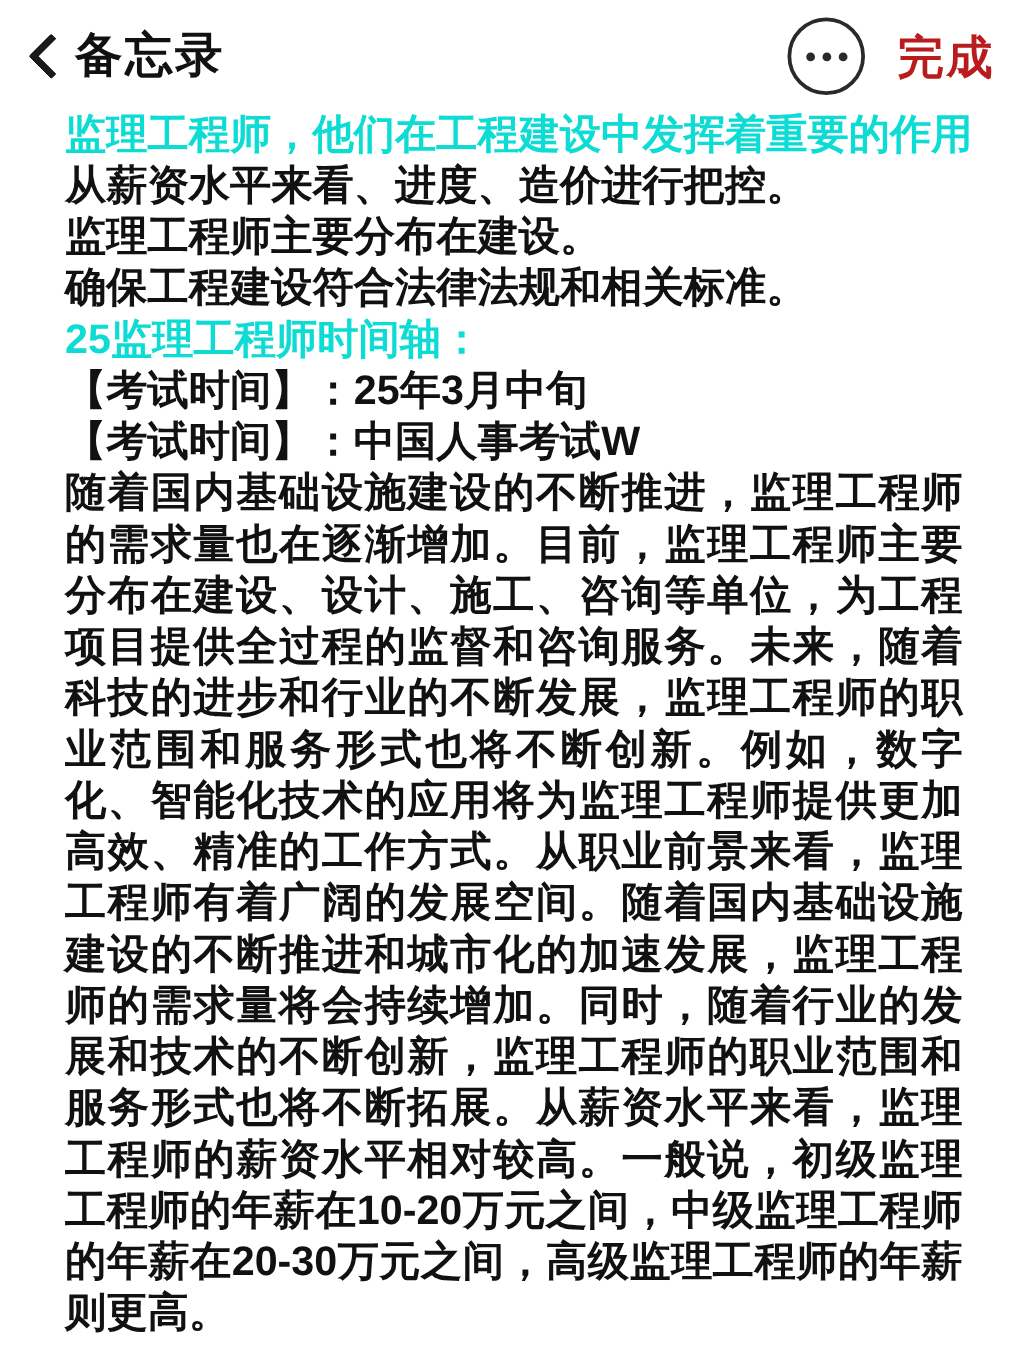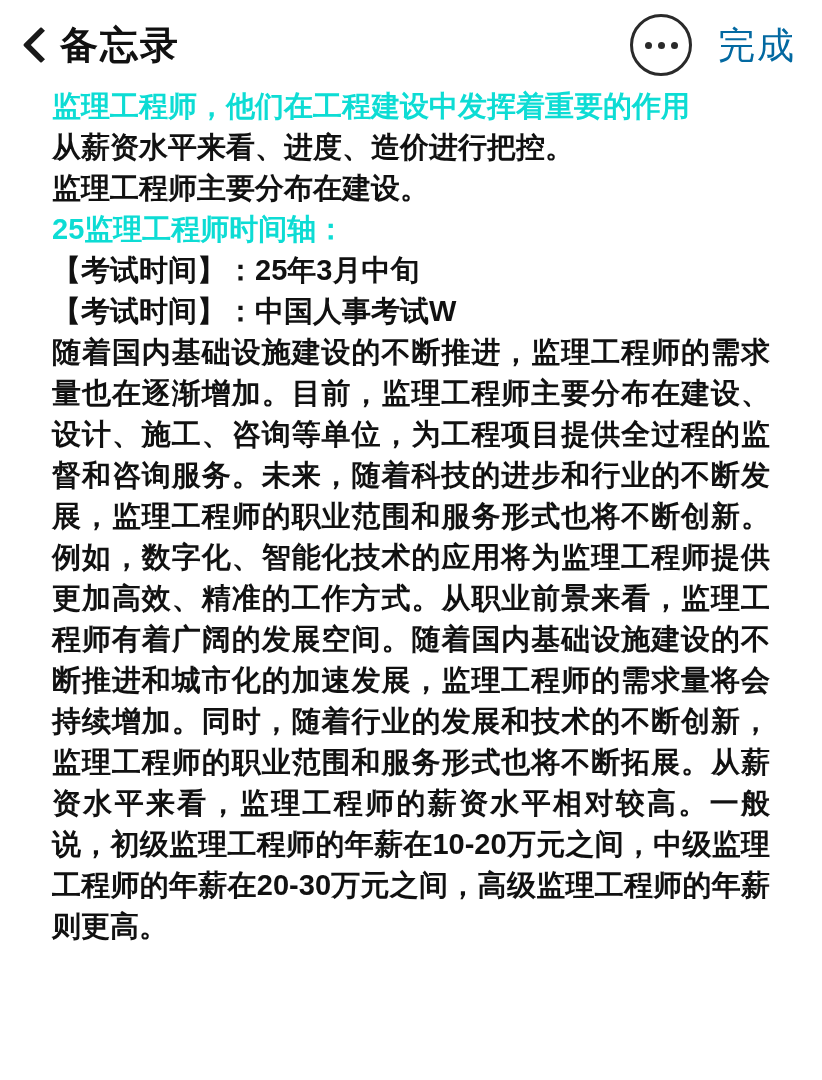--- a/index.html
+++ b/index.html
@@ -80,35 +80,35 @@
   }
   .more-btn i {
     display: block;
     width: 7px;
     height: 7px;
     border-radius: 50%;
     background: #2a2a2a;
   }
   .done-btn {
     font-size: 37px;
-    font-weight: 400;
-    color: #0369a1;
+    font-weight: 700;
+    color: #b91c1c;
     letter-spacing: 2px;
     cursor: pointer;
     line-height: 1;
     padding-right: 4px;
   }
   
   .note {
     padding: 0 20px 0 52px;
     margin-top: -4px;
   }
   .note p {
     margin: 0;
-    font-size: 29px;
+    font-size: 33px;
     line-height: 41px;
     color: #111111;
     font-weight: 700;
     letter-spacing: 0px;
   }
   .note p.accent {
     color: #0ddcd4;
   }
   .note p.para {
     text-align: justify;
@@ -133,19 +133,20 @@
           <i></i>
       </div>
       <div class="done-btn">完成</div>
     </div>
   </div>
 
   <div class="note">
     <p class="accent">监理工程师，他们在工程建设中发挥着重要的作用</p>
     <p>从薪资水平来看、进度、造价进行把控。</p>
     <p>监理工程师主要分布在建设。</p>
+    <p>确保工程建设符合法律法规和相关标准。</p>
     <p class="accent">25监理工程师时间轴：</p>
     <p>【考试时间】：25年3月中旬</p>
     <p>【考试时间】：中国人事考试W</p>
     <p class="para">随着国内基础设施建设的不断推进，监理工程师的需求量也在逐渐增加。目前，监理工程师主要分布在建设、设计、施工、咨询等单位，为工程项目提供全过程的监督和咨询服务。未来，随着科技的进步和行业的不断发展，监理工程师的职业范围和服务形式也将不断创新。例如，数字化、智能化技术的应用将为监理工程师提供更加高效、精准的工作方式。从职业前景来看，监理工程师有着广阔的发展空间。随着国内基础设施建设的不断推进和城市化的加速发展，监理工程师的需求量将会持续增加。同时，随着行业的发展和技术的不断创新，监理工程师的职业范围和服务形式也将不断拓展。从薪资水平来看，监理工程师的薪资水平相对较高。一般说，初级监理工程师的年薪在10-20万元之间，中级监理工程师的年薪在20-30万元之间，高级监理工程师的年薪则更高。</p>
   </div>
 
 </div>
 
 </body></html>

